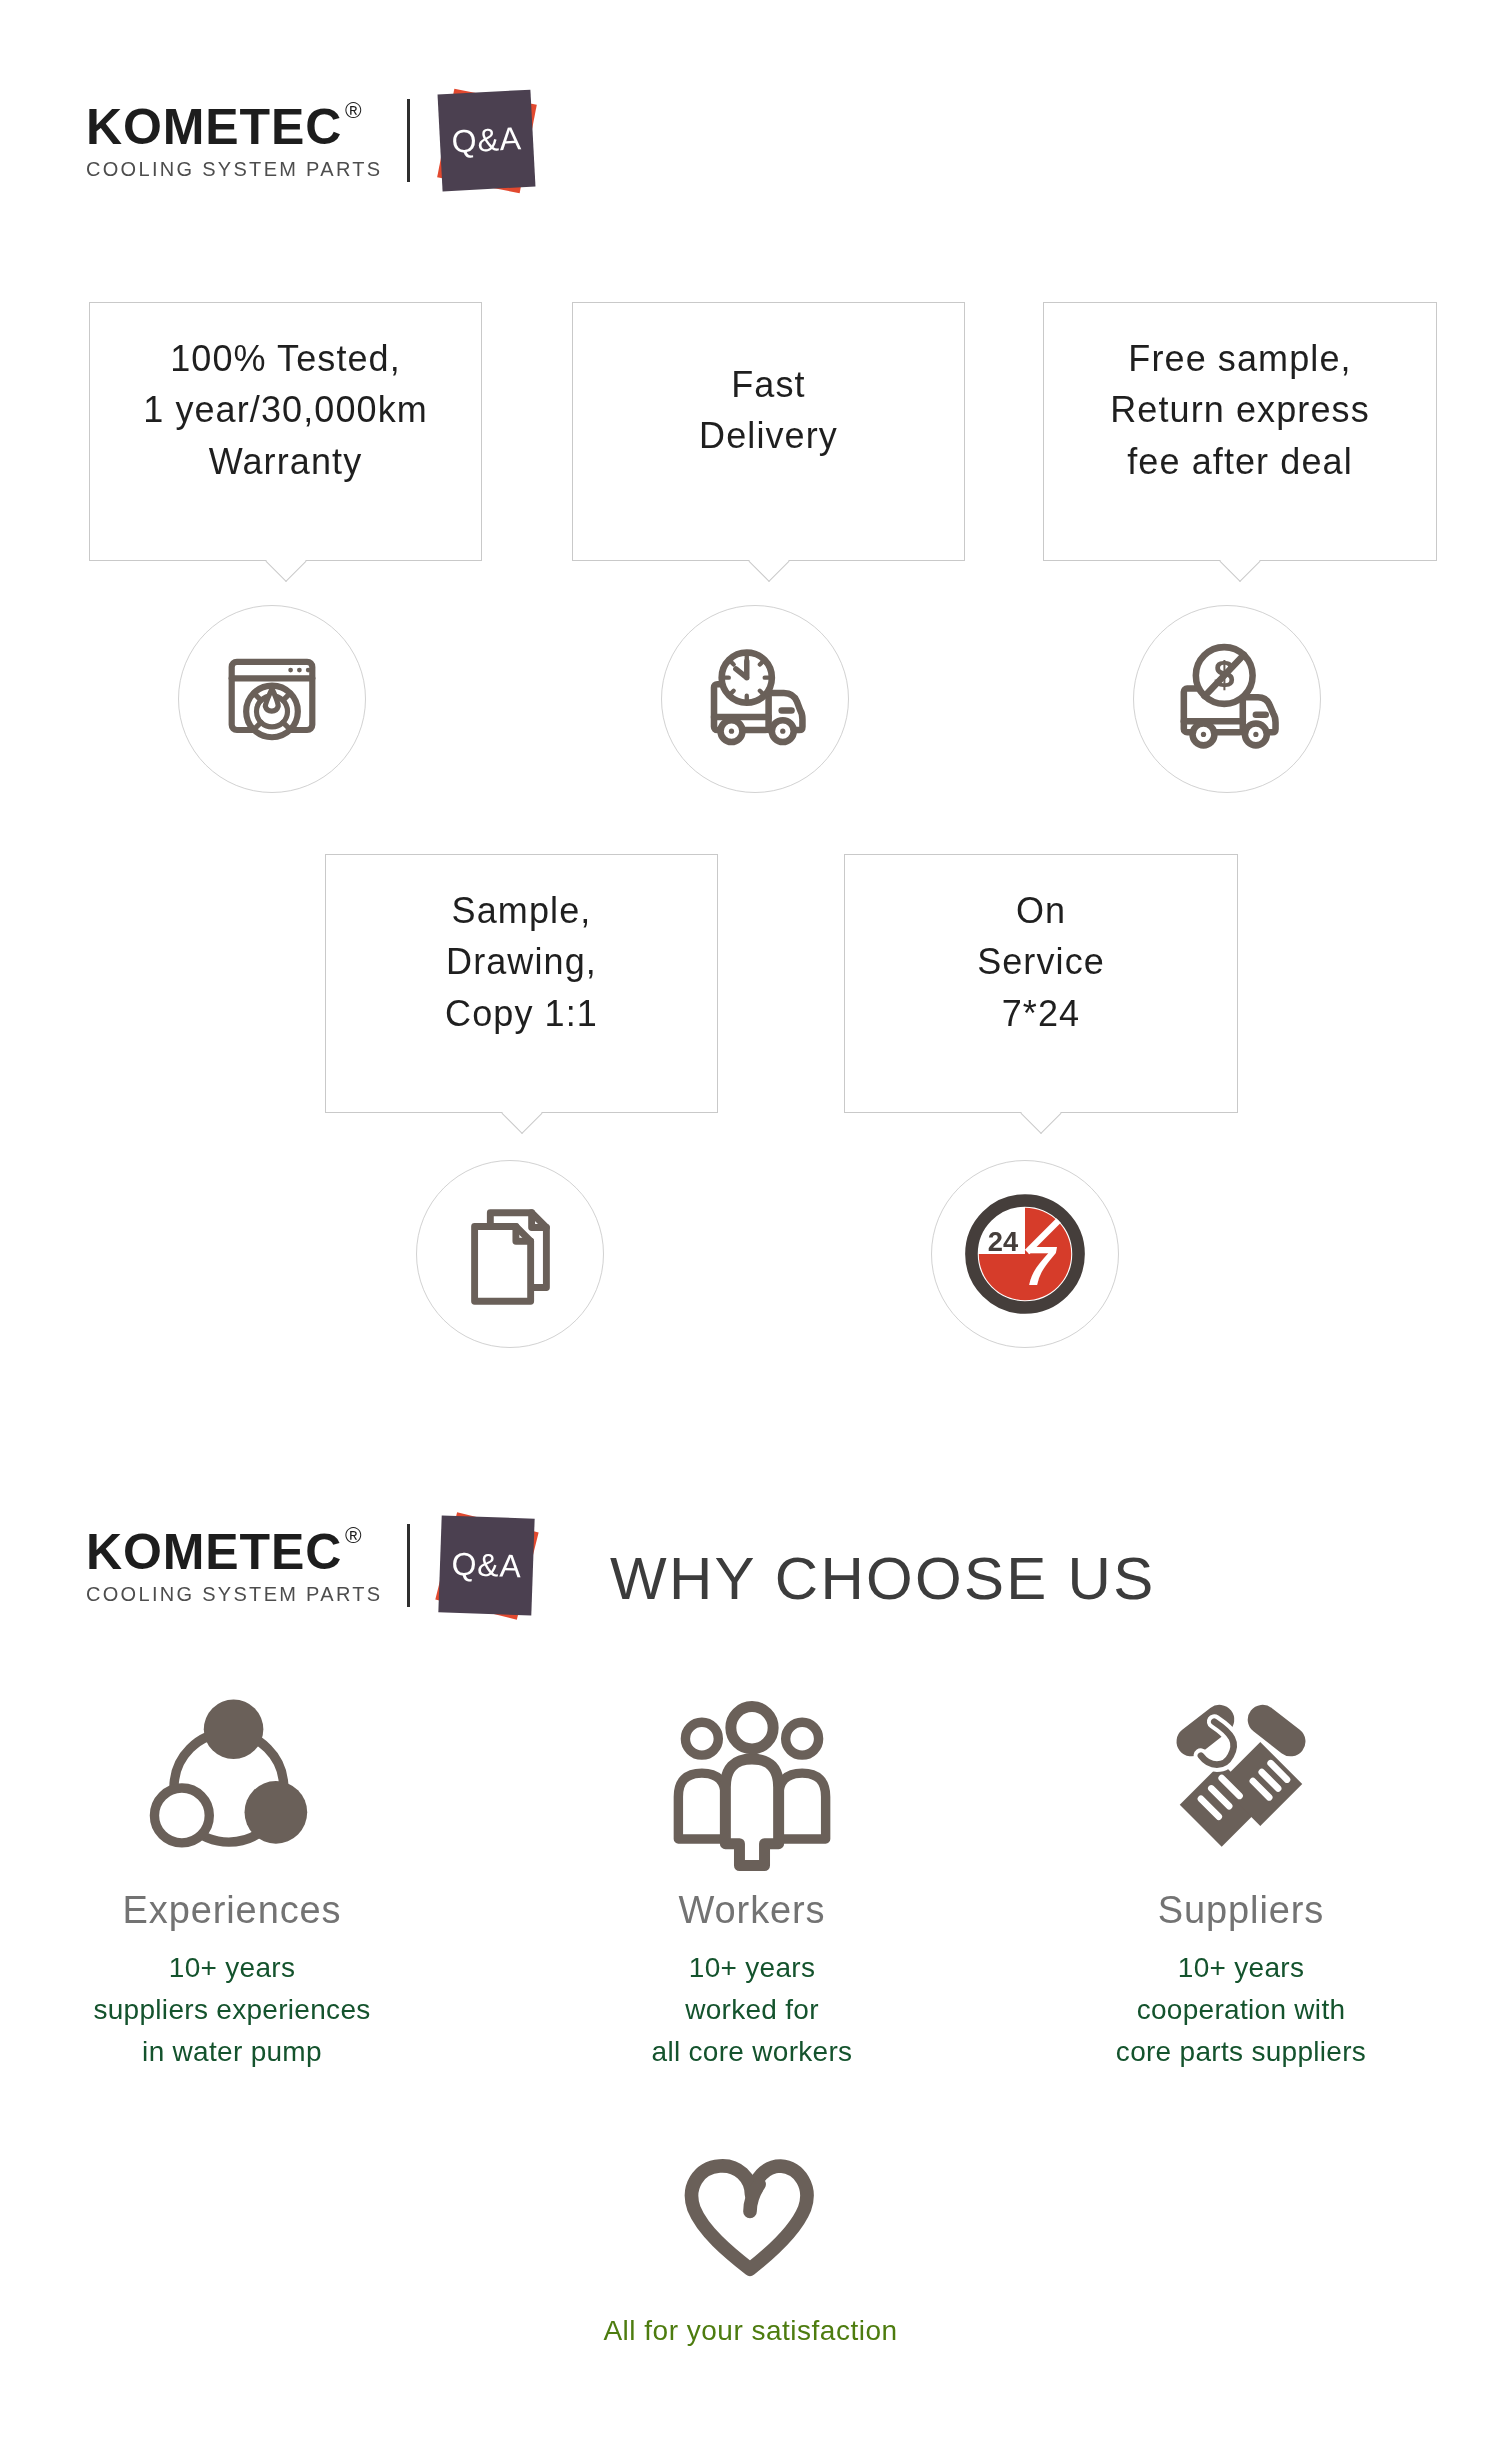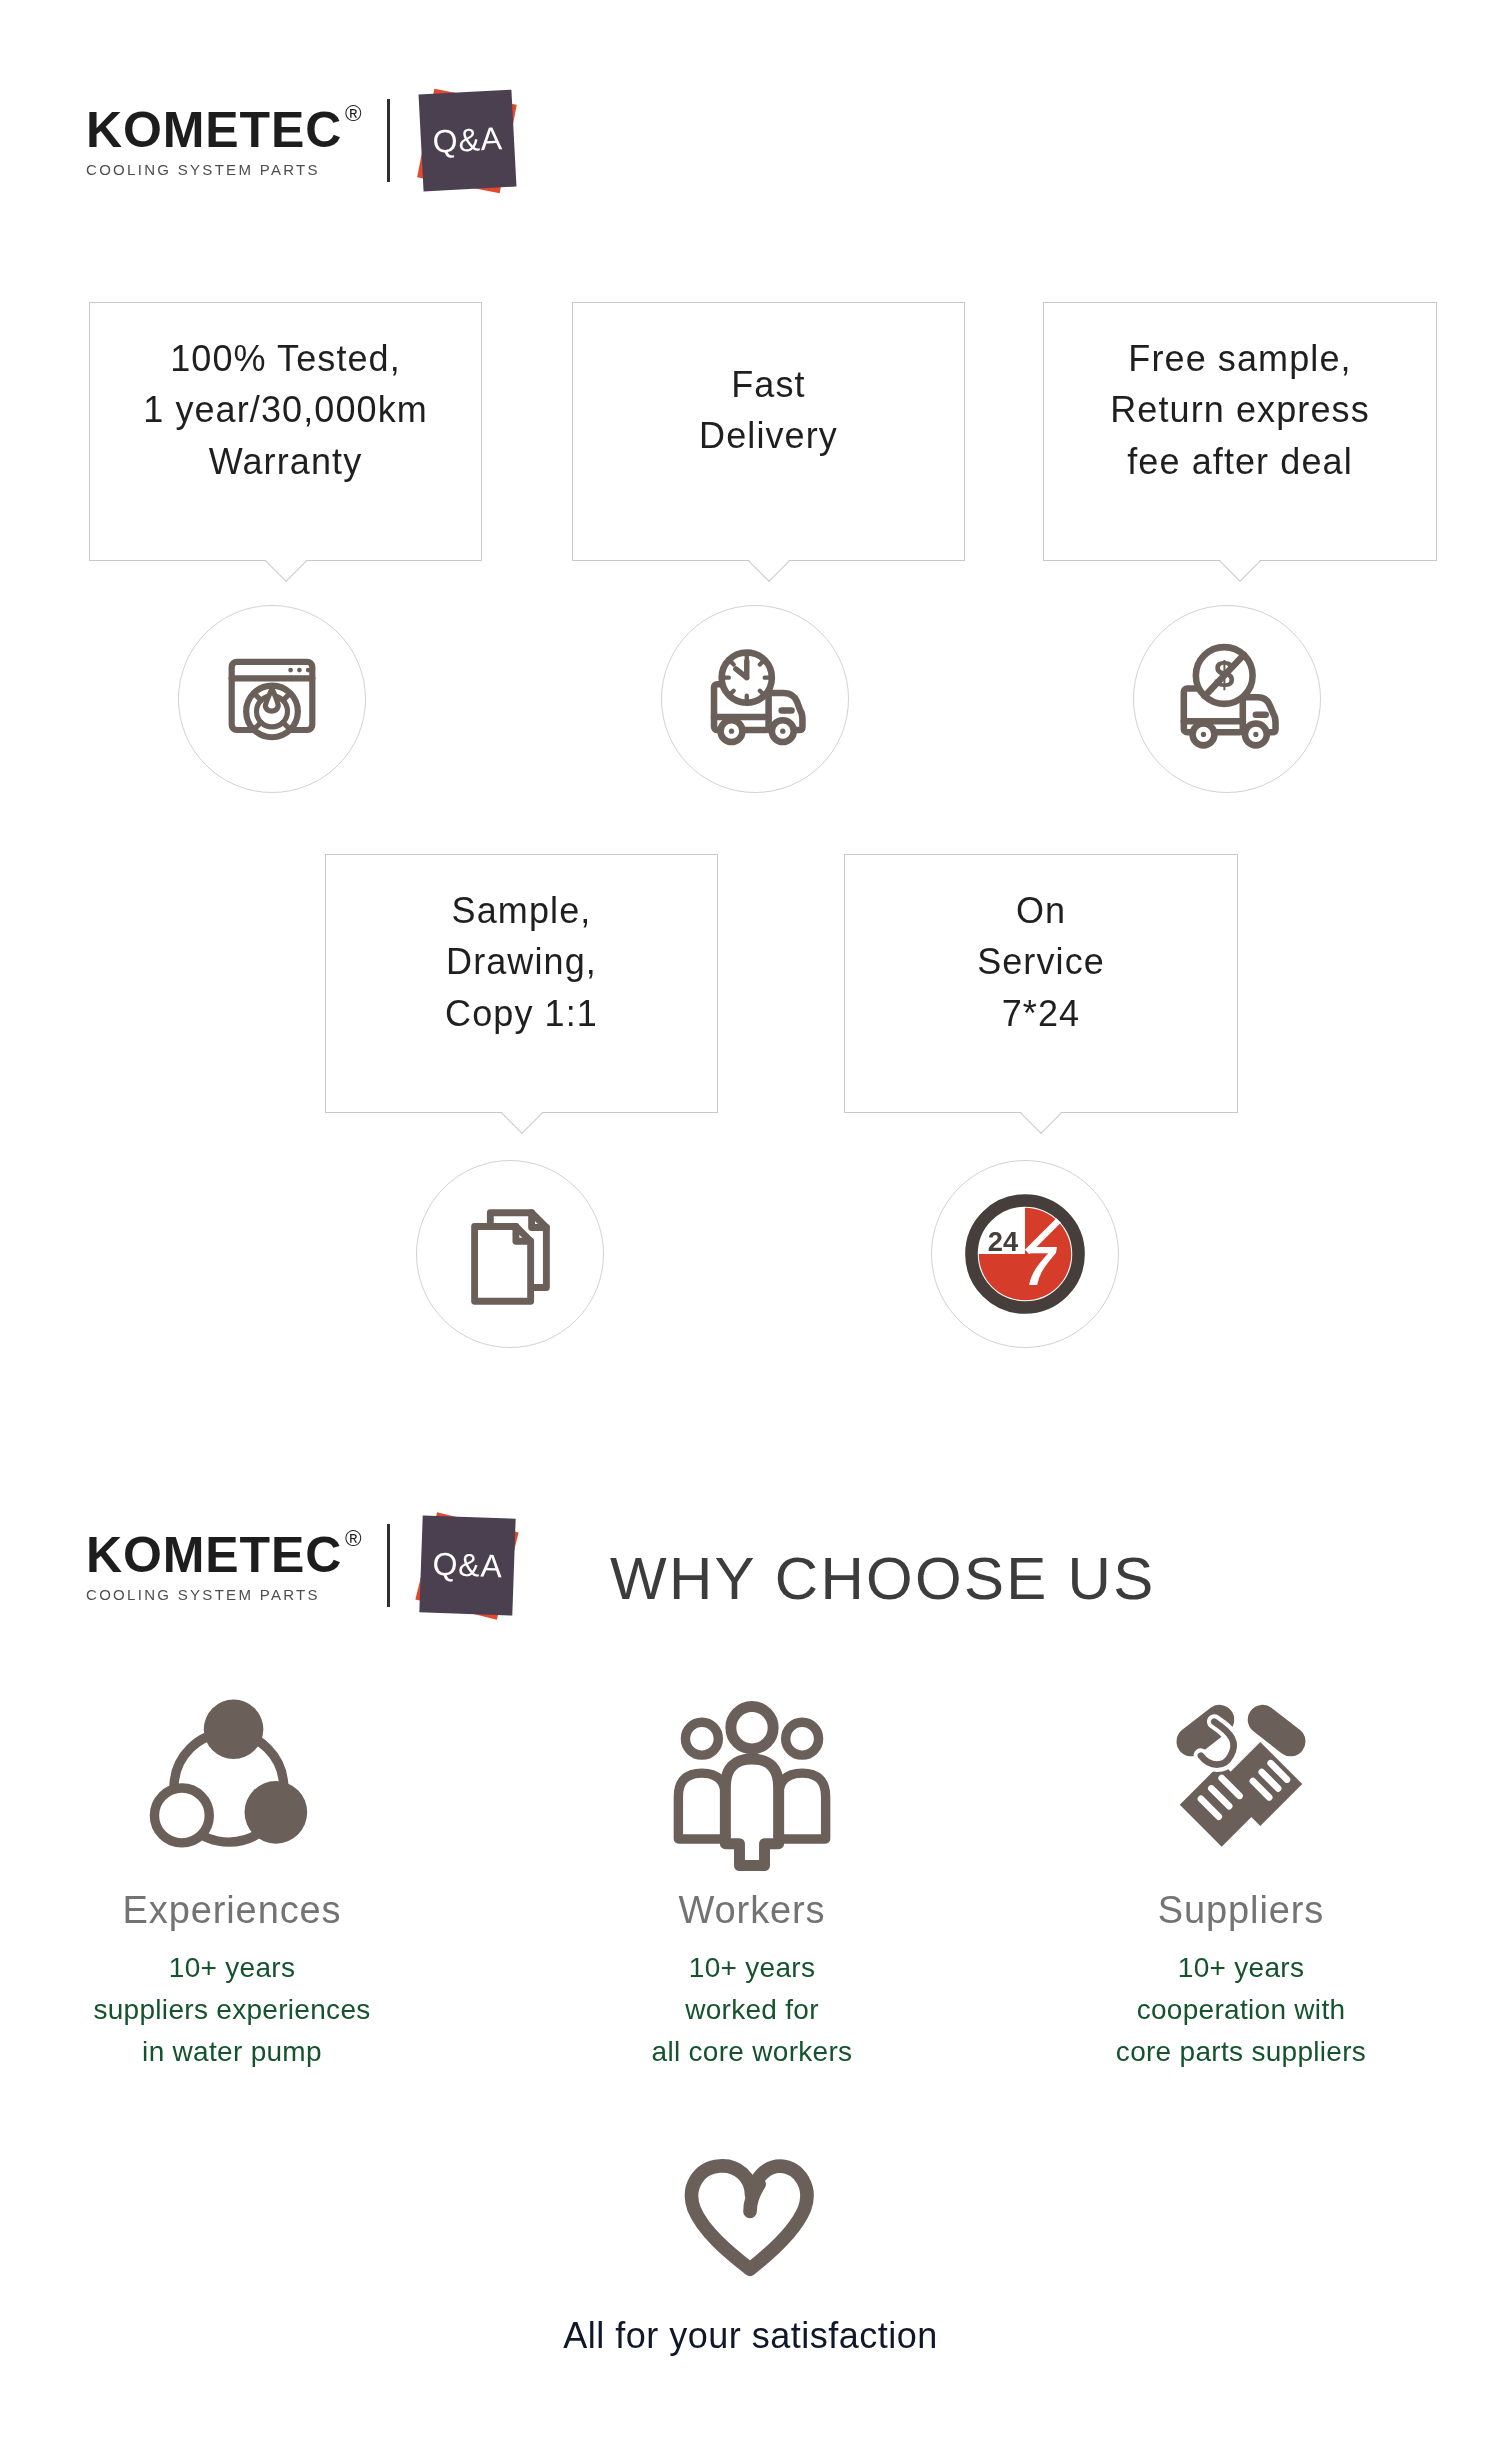--- a/index.html
+++ b/index.html
@@ -4,21 +4,21 @@
 <style>
   html,body{margin:0;padding:0;background:#fff;}
   .page{position:relative;width:1501px;height:2462px;background:#ffffff;overflow:hidden;
         font-family:"Liberation Sans", sans-serif;color:#1d1d1d;}
 
   
   .logo{position:absolute;display:flex;align-items:center;}
   .logo-text{display:flex;flex-direction:column;}
   .logo-name{font-size:50px;font-weight:800;letter-spacing:0.9px;color:#1d1d1d;line-height:1;}
   .logo-name sup{font-size:22.5px;font-weight:400;vertical-align:26px;margin-left:2.8px;}
-  .logo-tagline{font-size:15px;letter-spacing:2.3px;color:#4d4d4d;margin-top:6.6px;}
+  .logo-tagline{font-size:20px;letter-spacing:2.3px;color:#4d4d4d;margin-top:6.6px;}
   .logo-divider{width:2.8px;height:83px;background:#2e2e2e;margin:0 28px 0 24.4px;}
   .badge{position:relative;width:99px;height:101px;flex:0 0 auto;}
   .badge-red{position:absolute;left:7.5px;top:5.6px;right:7.5px;bottom:5.6px;background:#e2492f;transform:rotate(11deg);}
   .badge-dark{position:absolute;left:2.8px;top:1.9px;right:2.8px;bottom:1.9px;background:#4b4050;transform:rotate(-3deg);
               display:flex;align-items:center;justify-content:center;}
   .badge-dark span{color:#ffffff;font-size:32px;letter-spacing:0.9px;}
 
   
   .bubble{position:absolute;height:257px;background:#fff;border:1.9px solid #c9c9c9;
           display:flex;align-items:center;justify-content:center;text-align:center;}
@@ -32,21 +32,21 @@
           background:#fff;display:flex;align-items:center;justify-content:center;}
 
   
   .why-heading{position:absolute;left:610px;top:1544px;font-size:60px;letter-spacing:2.3px;color:#3c3c3c;}
   .col{position:absolute;width:432px;top:1700px;text-align:center;}
   .col-icon{height:161px;display:flex;align-items:center;justify-content:center;}
   .col-title{margin-top:28px;font-size:38px;letter-spacing:0.9px;color:#737373;}
   .col-desc{margin-top:15px;font-size:28px;line-height:1.5;letter-spacing:0.3px;color:#14532d;}
   .heart-wrap{position:absolute;left:659px;top:2131px;}
   .footer-caption{position:absolute;left:0;top:2315px;width:1501px;text-align:center;
-                  font-size:36px;letter-spacing:0.5px;color:#0f172a;}
+                  font-size:28px;letter-spacing:0.5px;color:#4d7c0f;}
 
   
   .stk{stroke:#6a6059;stroke-linecap:round;stroke-linejoin:round;}
 </style>
 </head>
 <body>
 
 <div class="page">
 
   <div class="logo" style="left:86px;top:90px;">

